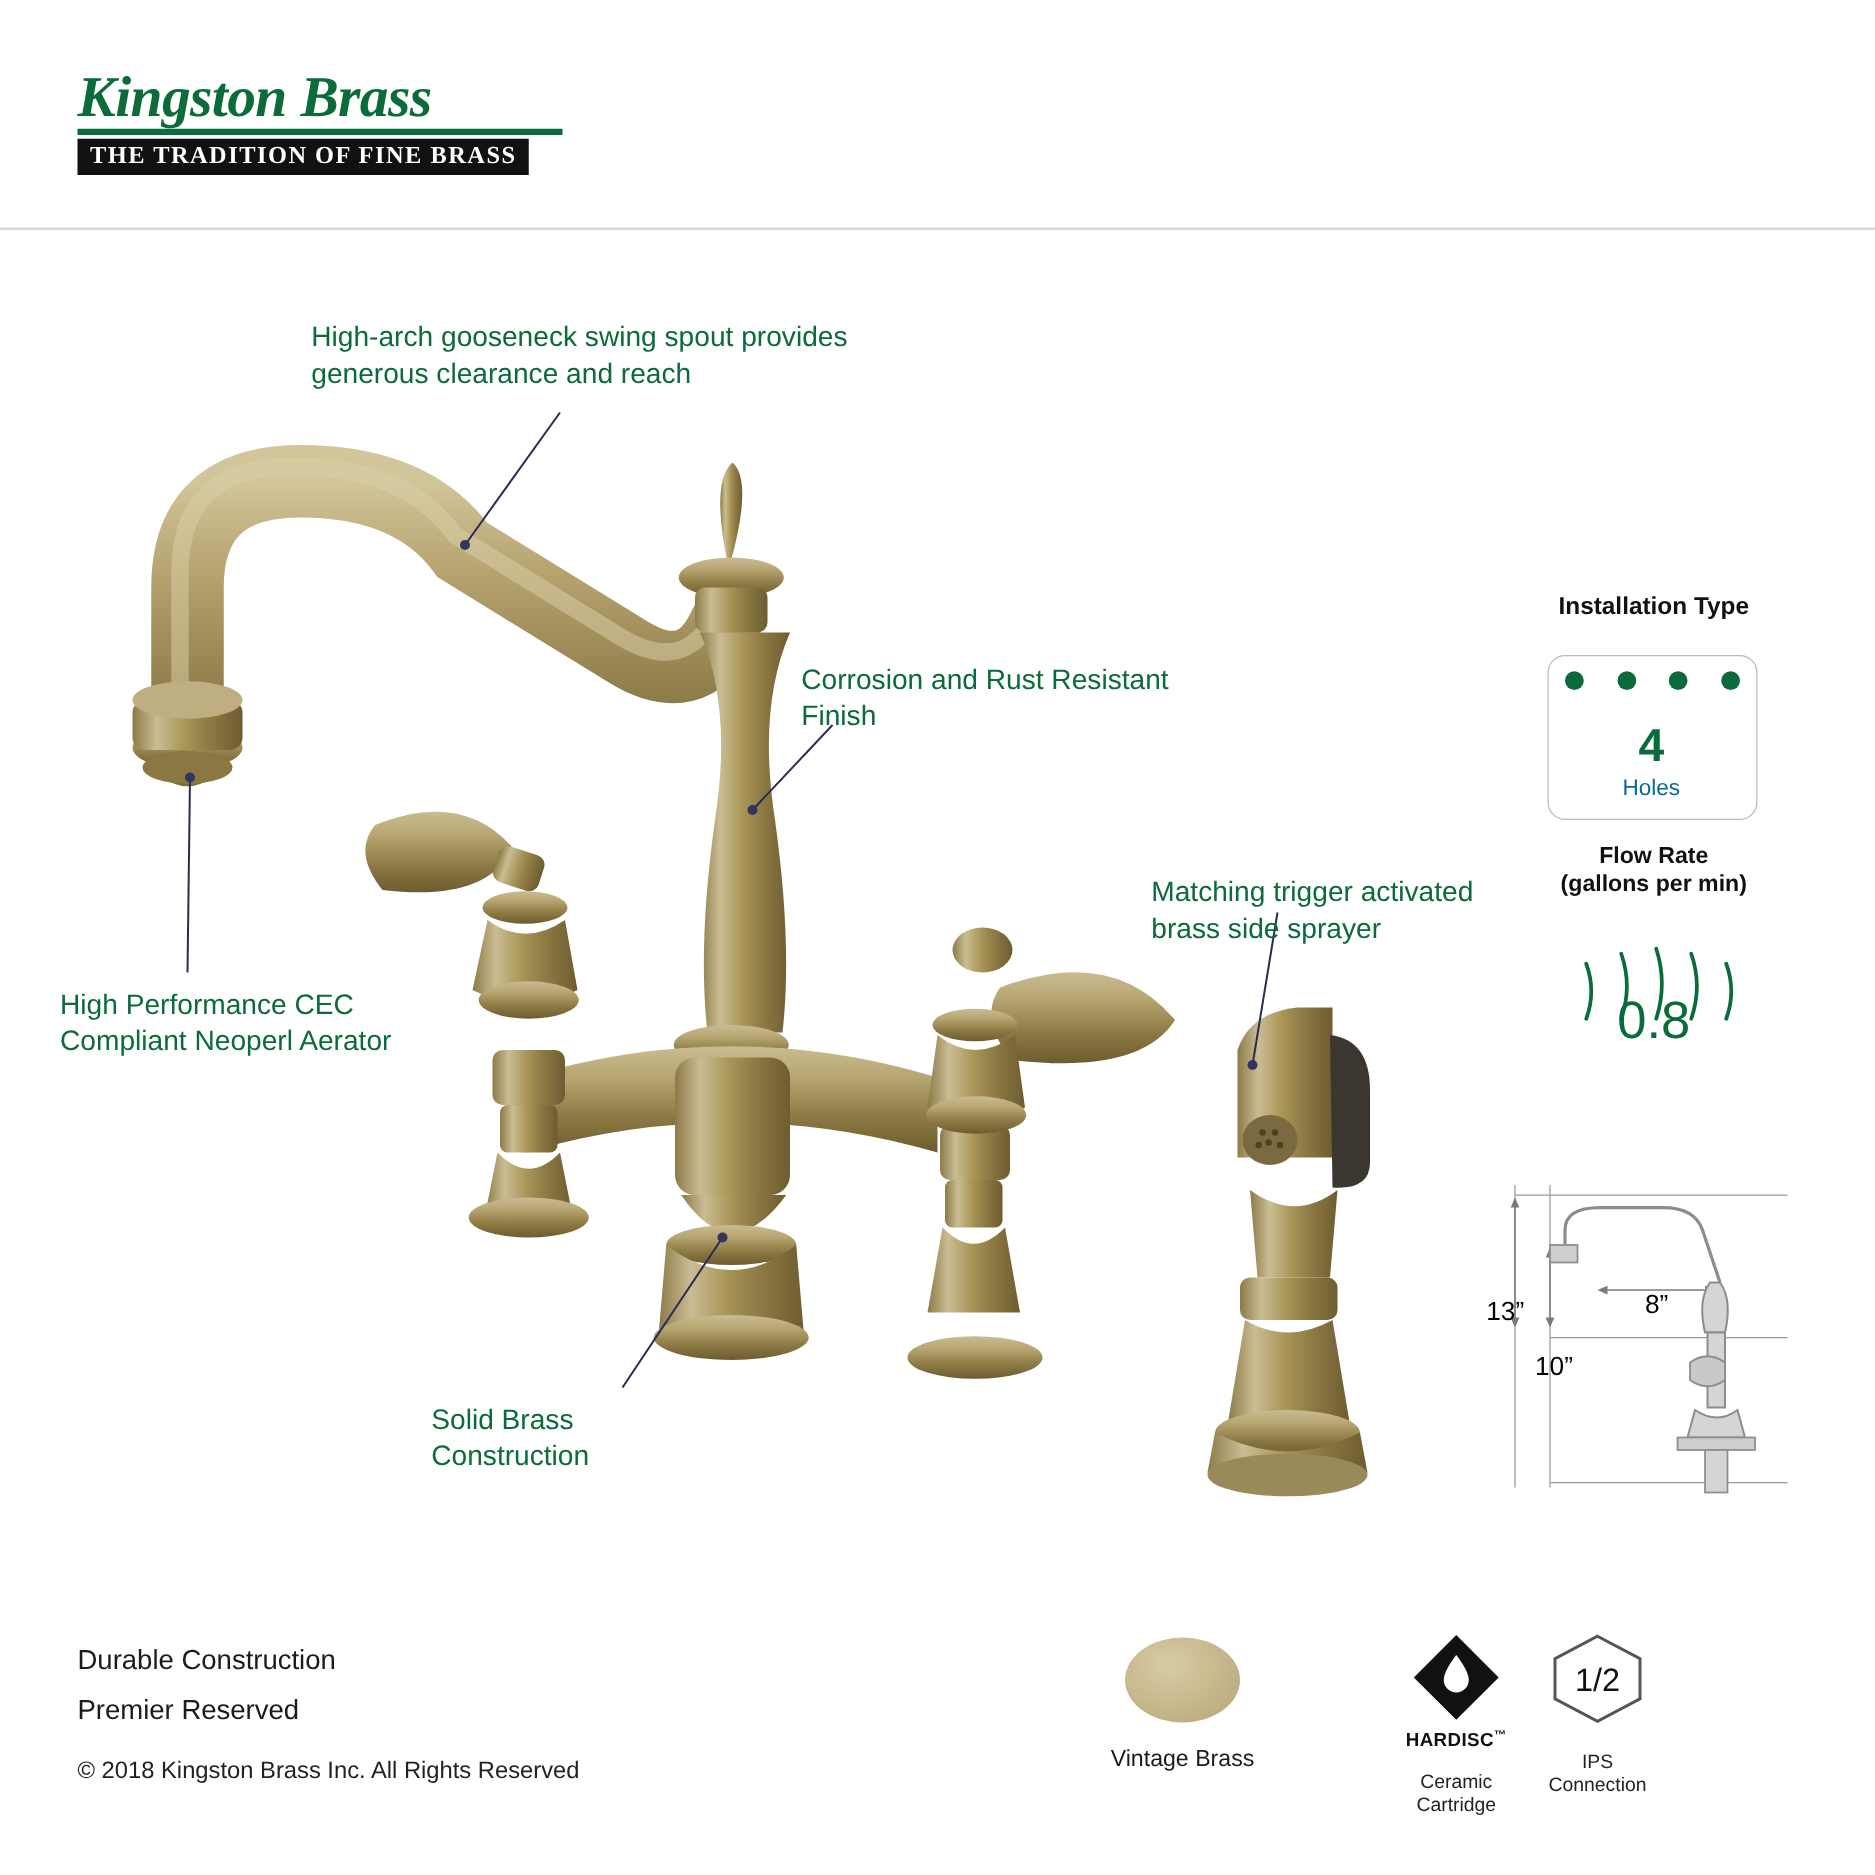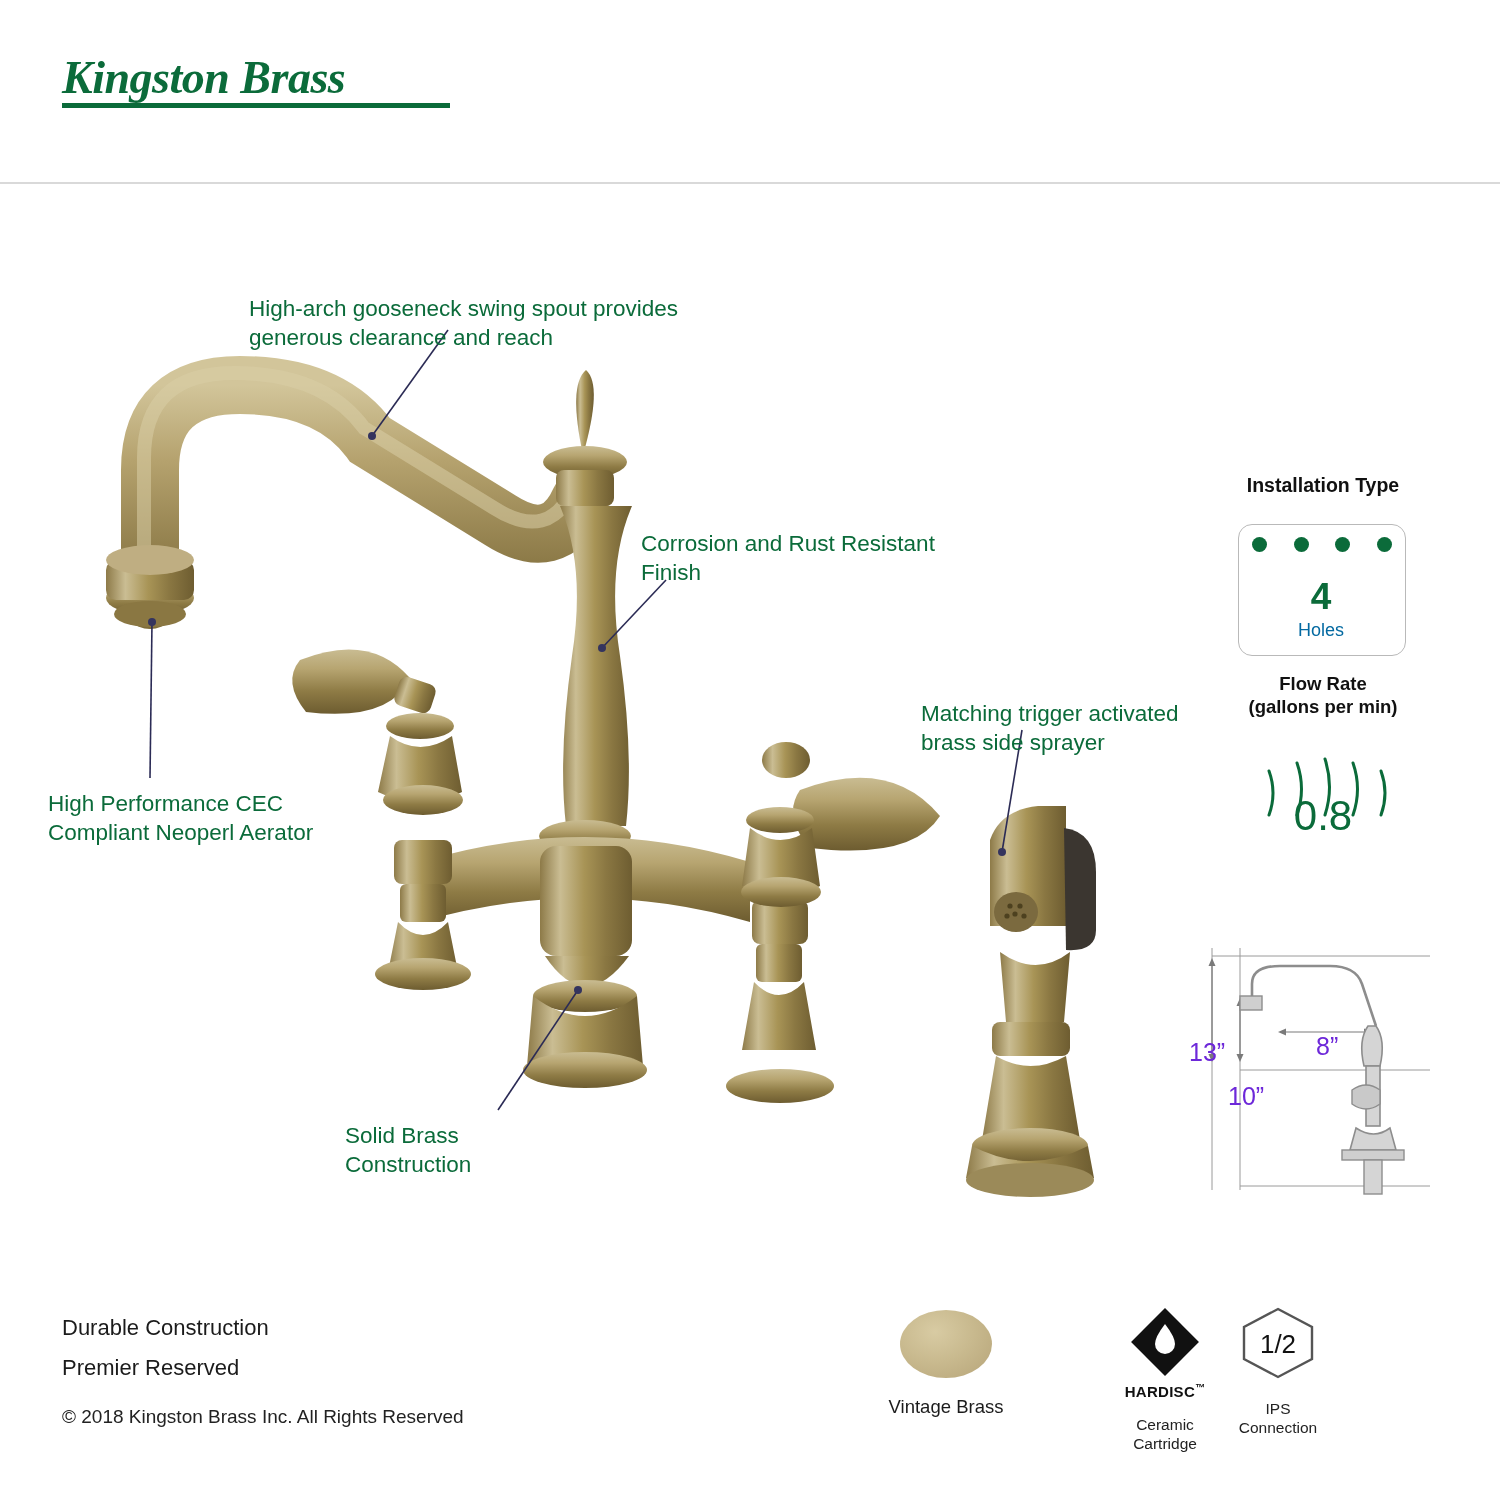--- a/index.html
+++ b/index.html
@@ -32,21 +32,21 @@
   .header-rule{position:absolute;left:0;top:182px;width:1500px;height:2px;background:#d9d9d9;}
 
   
   .callout{
     position:absolute;
     color:#0b6b3a;
     font-size:22.5px;
     line-height:1.27;
     font-family:"Liberation Sans", sans-serif;
   }
-  #callout-spout{left:249px;top:256px;width:500px;margin-top:39px;}
+  #callout-spout{left:249px;top:256px;width:500px;}
   #callout-finish{left:641px;top:530px;width:300px;}
   #callout-sprayer{left:921px;top:670px;width:310px;margin-top:30px;}
   #callout-aerator{left:48px;top:790px;width:330px;}
   #callout-brass{left:345px;top:1122px;width:240px;}
 
   .leader{position:absolute;stroke:#2b2b55;stroke-width:1.6px;fill:none;}
 
   
   .art{position:absolute;left:0;top:0;width:1500px;height:1500px;pointer-events:none;}
 
@@ -78,21 +78,21 @@
   }
   .flow-val{
     position:absolute;left:1228px;top:795px;width:190px;text-align:center;
     font-size:42px;color:#0b6b3a;font-weight:normal;line-height:1;
   }
   .flow-arcs{position:absolute;left:1255px;top:755px;width:140px;height:100px;}
 
   
   .dim-drawing{position:absolute;left:1180px;top:940px;width:270px;height:290px;}
   .dim-text{
-    position:absolute;font-size:25px;color:#6d28d9;font-family:"Liberation Sans", sans-serif;
+    position:absolute;font-size:21px;color:#000000;font-family:"Liberation Sans", sans-serif;
   }
   #dim-13{left:1189px;top:1038px;}
   #dim-10{left:1228px;top:1082px;text-align:center;}
   #dim-8{left:1316px;top:1032px;}
 
   
   .foot-line{
     position:absolute;left:62px;font-size:22px;color:#1b1b1b;
   }
   #foot-durable{top:1315px;}
@@ -118,20 +118,21 @@
   }
 </style>
 </head>
 <body>
 
 <div class="page">
 
   <div class="logo-wrap">
     <div class="logo-main">Kingston Brass</div>
     <div class="logo-rule"></div>
+    <div class="logo-sub">THE TRADITION OF FINE BRASS</div>
   </div>
   <div class="header-rule"></div>
 
   <svg class="art" viewBox="0 0 1500 1500">
     <defs>
       <linearGradient id="brassV" x1="0" y1="0" x2="1" y2="0">
         <stop offset="0%" stop-color="#8d7a48"></stop>
         <stop offset="22%" stop-color="#cabd93"></stop>
         <stop offset="48%" stop-color="#a89456"></stop>
         <stop offset="72%" stop-color="#8a7742"></stop>

